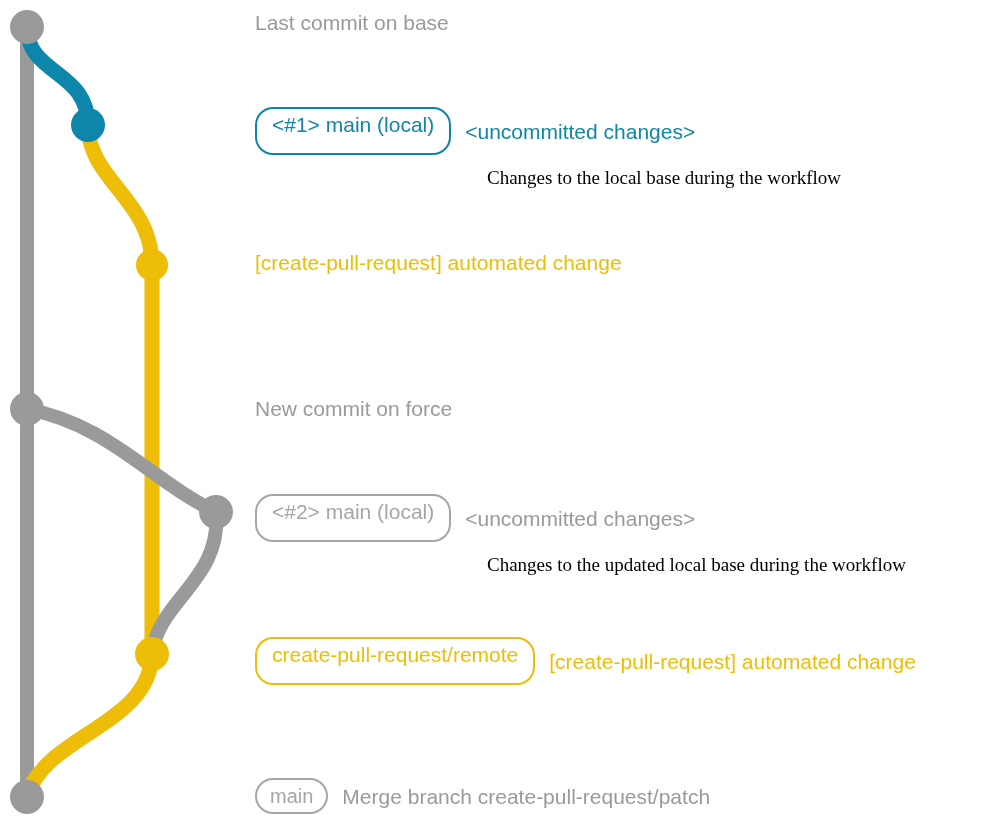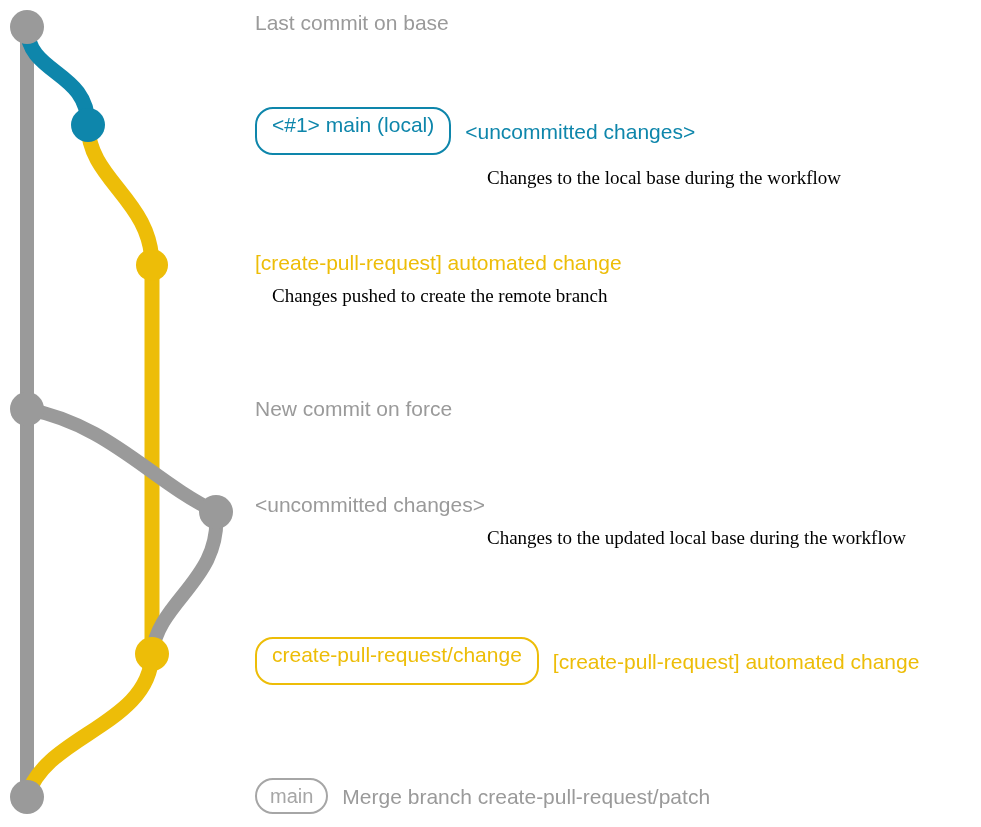--- a/index.html
+++ b/index.html
@@ -147,39 +147,39 @@
       <span class="badge c-teal">&lt;#1&gt; main (local)</span>
       <span class="subject c-teal">&lt;uncommitted changes&gt;</span>
     </div>
     <div class="note">Changes to the local base during the workflow</div>
   </div>
 
   <div class="row" id="row-automated-1">
     <div class="row-head">
       <span class="plain-subject c-yellow">[create-pull-request] automated change</span>
     </div>
-    <div class="note">Changes pushed to create the remote branch</div>
   </div>
 
   <div class="row" id="row-new-commit">
     <div class="row-head">
       <span class="plain-subject c-gray">New commit on force</span>
     </div>
   </div>
 
   <div class="row" id="row-local-2">
     <div class="row-head">
+      <span class="badge c-gray">&lt;#2&gt; main (local)</span>
       <span class="subject c-gray">&lt;uncommitted changes&gt;</span>
     </div>
     <div class="note">Changes to the updated local base during the workflow</div>
   </div>
 
   <div class="row" id="row-automated-2">
     <div class="row-head">
-      <span class="badge c-yellow">create-pull-request/change</span>
+      <span class="badge c-yellow">create-pull-request/remote</span>
       <span class="subject c-yellow">[create-pull-request] automated change</span>
     </div>
   </div>
 
   <div class="row" id="row-merge">
     <div class="row-head row-merge-head">
       <span class="badge c-gray">main</span>
       <span class="subject c-gray">Merge branch create-pull-request/patch</span>
     </div>
   </div>

